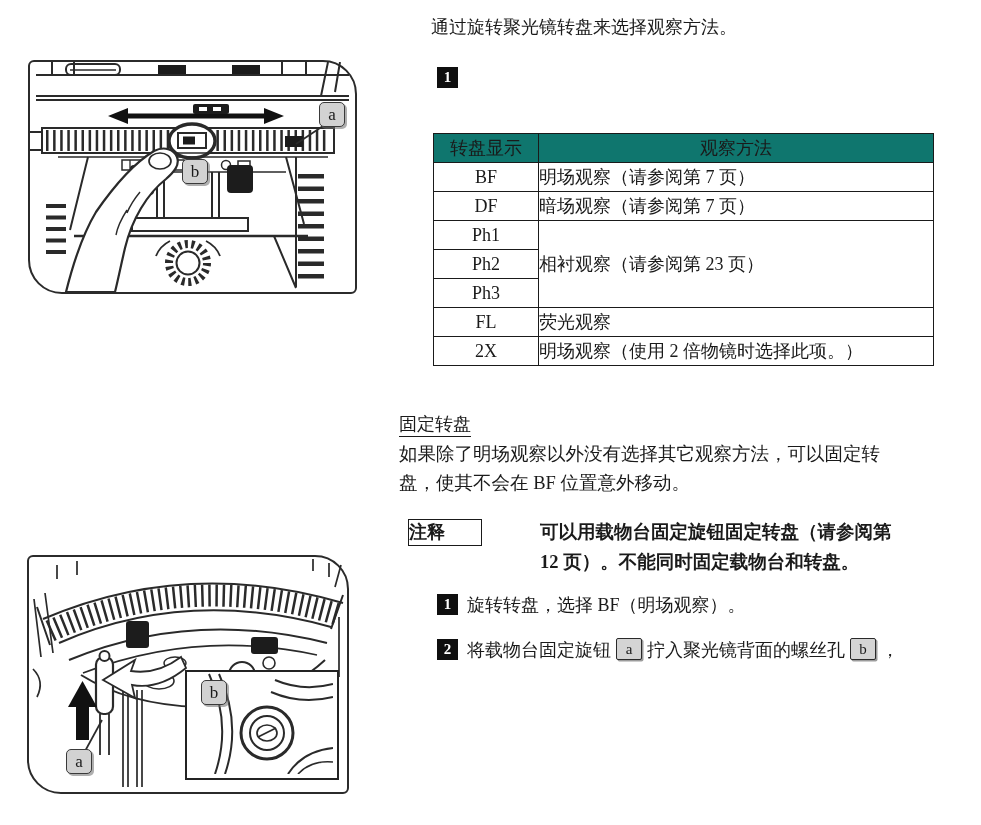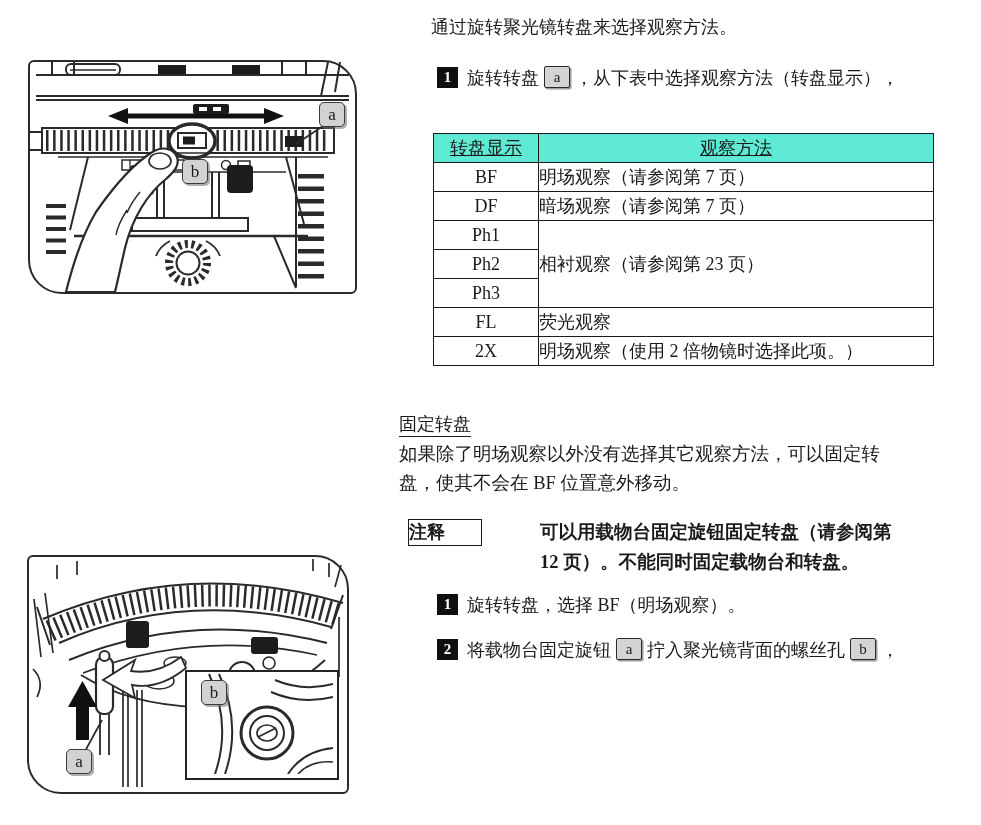--- a/index.html
+++ b/index.html
@@ -40,21 +40,21 @@
     box-shadow:1.5px 1.5px 0 #9c9c9c;
   }
   
   #obs-table{
     position:absolute;left:433px;top:133px;border-collapse:collapse;
     font-size:18px;table-layout:fixed;
   }
   #obs-table th,#obs-table td{
     border:1.4px solid #1a1a1a;height:28px;padding:0;vertical-align:middle;
   }
-  #obs-table th{background:#5eead4;font-weight:normal;text-align:center;text-decoration:underline;}
+  #obs-table th{background:#0f766e;font-weight:normal;text-align:center;}
   #obs-table .c-disp{width:104px;text-align:center;}
   #obs-table .c-meth{width:394px;text-align:left;}
   
   #fix-heading{left:399px;top:410px;}
   #fix-heading span{border-bottom:1.3px solid #1a1a1a;padding-bottom:2px;}
   #fix-body{left:399px;top:440px;width:492px;font-size:18.5px;}
   #note-row{position:absolute;left:408px;top:517px;width:520px;height:62px;}
   #note-badge{
     position:absolute;left:0;top:2px;width:72px;height:25px;
     border:1.6px solid #1a1a1a;background:#fff;
@@ -194,21 +194,20 @@
     <div class="fig-label" style="left:14px;top:8px;">b</div>
   </div>
   <div class="fig-label" style="left:37px;top:192px;">a</div>
 </div>
 
 <div class="para" id="intro">通过旋转聚光镜转盘来选择观察方法。</div>
 
 <div class="step" id="step-select">
   <div class="stepnum">1</div>
   <div class="steptext">
-    <div><span>旋转转盘</span><span class="inline-label">a</span><span>，从下表中选择观察方法（转盘显示），</span></div>
   </div>
 </div>
 
 <table id="obs-table">
   <tbody>
       <tr>
     <th class="c-disp">转盘显示</th>
     <th class="c-meth" style="text-align:center;padding-left:0;">观察方法</th>
   </tr>
   <tr>

